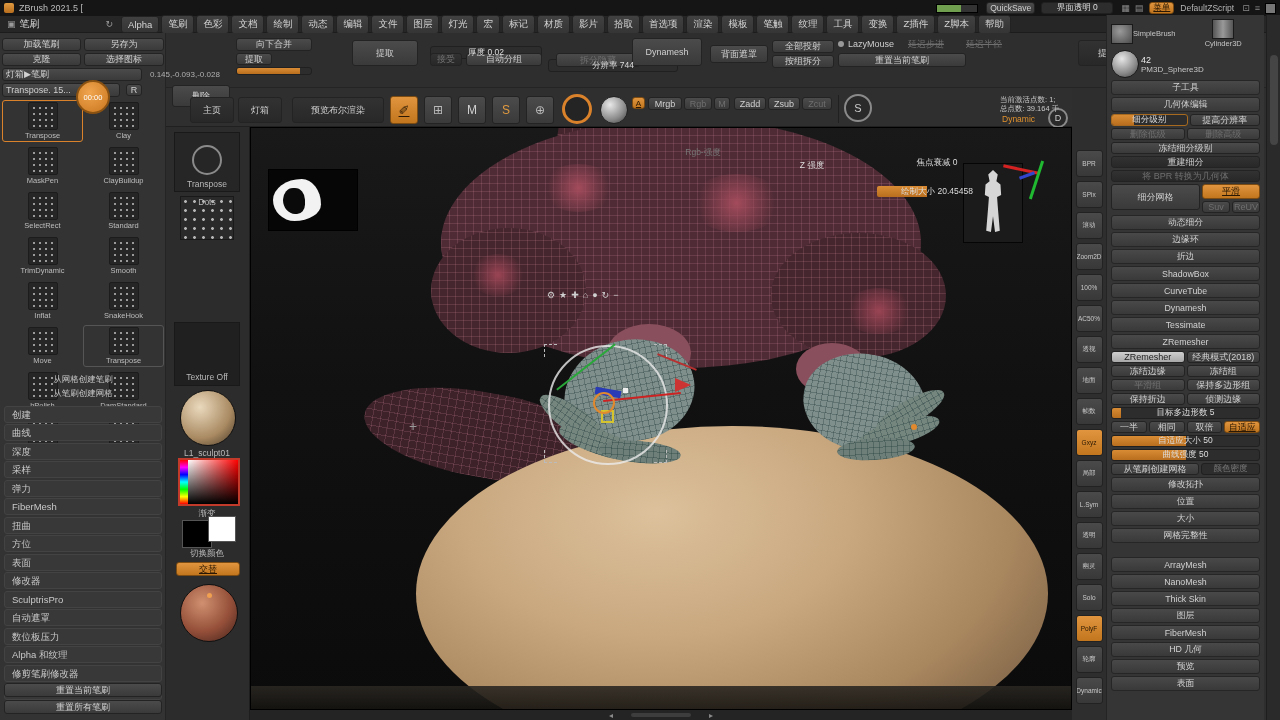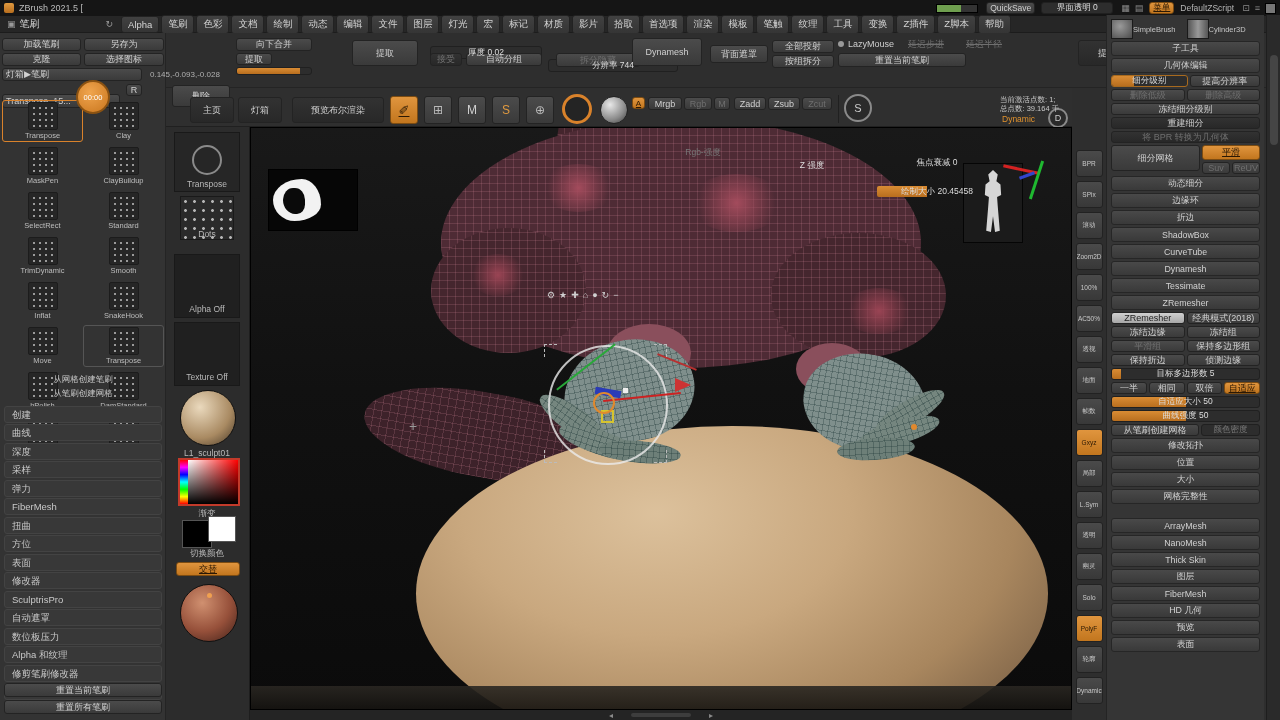--- a/index.html
+++ b/index.html
@@ -111,21 +111,21 @@
   <div class="abs" style="left:0;top:33px;width:1280px;height:55px;background:#2e2e2e;border-bottom:1px solid #242424;"></div>
   <div class="abs" style="left:166px;top:88px;width:906px;height:39px;background:#2f2f2f;border-bottom:1px solid #202020;"></div>
 
   <div class="abs" style="left:0;top:33px;width:166px;height:687px;background:#333333;border-right:1px solid #242424;"></div>
 
   <div class="btn abs" style="left:2px;top:38px;width:79px;height:13px;">加载笔刷</div>
   <div class="btn abs" style="left:84px;top:38px;width:80px;height:13px;">另存为</div>
   <div class="btn abs" style="left:2px;top:53px;width:79px;height:13px;">克隆</div>
   <div class="btn abs" style="left:84px;top:53px;width:80px;height:13px;">选择图标</div>
   <div class="btn abs" style="left:2px;top:68px;width:140px;height:13px;justify-content:flex-start;">灯箱▶笔刷</div>
-  <div class="btn abs" style="left:2px;top:83px;width:118px;height:14px;justify-content:flex-start;margin-top:11px;">Transpose. 15...</div>
+  <div class="btn abs" style="left:2px;top:83px;width:118px;height:14px;justify-content:flex-start;">Transpose. 15...</div>
   <div class="btn abs" style="left:126px;top:84px;width:16px;height:12px;">R</div>
   <div class="abs" style="left:76px;top:80px;width:34px;height:34px;border-radius:50%;background:radial-gradient(circle at 40% 35%,#f0a54e,#c9761e);border:2px solid #8a5212;display:flex;align-items:center;justify-content:center;z-index:5;">
     <span style="font-size:7.5px;color:#fff;">00:00</span>
   </div>
   <div class="abs" style="left:150px;top:70px;width:110px;font-size:8px;color:#b0b0b0;z-index:4;">0.145,-0.093,-0.028</div>
 
   <div class="btn abs" style="left:172px;top:44px;width:58px;height:22px;margin-top:41px;">删除</div>
   <div class="btn abs" style="left:236px;top:38px;width:76px;height:13px;">向下合并</div>
   <div class="btn abs" style="left:236px;top:53px;width:36px;height:12px;">提取</div>
   <div class="slider abs" style="left:236px;top:67px;width:76px;height:8px;">
@@ -280,25 +280,22 @@
       <div class="bp-section">平滑笔刷修改器</div>
     </div>
   <div class="btn abs" style="left:4px;top:683px;width:158px;height:14px;">重置当前笔刷</div>
   <div class="btn abs" style="left:4px;top:700px;width:158px;height:14px;">重置所有笔刷</div>
 
   <div class="abs" style="left:166px;top:127px;width:84px;height:593px;background:#2c2c2c;border-right:1px solid #1e1e1e;"></div>
   <div class="abs" style="left:174px;top:132px;width:66px;height:60px;background:#262626;border:1px solid #191919;display:flex;flex-direction:column;align-items:center;justify-content:flex-end;">
     <span style="width:26px;height:26px;border:2px solid #8a8a8a;border-radius:50%;margin-bottom:4px;"></span>
     <span class="panel-label" style="margin-bottom:2px;">Transpose</span>
   </div>
-  <div class="abs" style="left:180px;top:196px;width:54px;height:44px;background-color:#2a2a2a;border:1px solid #191919;background-image:radial-gradient(circle,#b5b5b5 1.2px,transparent 1.6px);background-size:9px 9px;display:flex;align-items:flex-end;justify-content:center;">
+  <div class="abs" style="left:180px;top:196px;width:54px;height:44px;background-color:#2a2a2a;border:1px solid #191919;background-image:radial-gradient(circle,#b5b5b5 1.2px,transparent 1.6px);background-size:9px 9px;display:flex;justify-content:center;">
     <span class="panel-label">Dots</span>
-  </div>
-  <div class="abs" style="left:174px;top:254px;width:66px;height:64px;background:#202020;border:1px solid #191919;display:flex;align-items:flex-end;justify-content:center;">
-    <span class="panel-label" style="margin-bottom:3px;">Alpha Off</span>
   </div>
   <div class="abs" style="left:174px;top:322px;width:66px;height:64px;background:#202020;border:1px solid #191919;display:flex;align-items:flex-end;justify-content:center;">
     <span class="panel-label" style="margin-bottom:3px;">Texture Off</span>
   </div>
   <div class="abs" style="left:180px;top:390px;width:56px;height:56px;border-radius:50%;background:radial-gradient(circle at 35% 30%,#ead9bd,#a98a62 60%,#5d4a34 90%);border:1px solid #111;"></div>
   <div class="abs panel-label" style="left:174px;top:448px;width:66px;">L1_sculpt01</div>
   <div class="abs" style="left:178px;top:458px;width:62px;height:48px;border:2px solid #c23a2a;display:flex;">
     <div style="width:8px;height:100%;background:linear-gradient(#f00,#f0f,#00f,#0ff,#0f0,#ff0,#f00);"></div>
     <div style="flex:1;background:linear-gradient(to top,#000,rgba(0,0,0,0)),linear-gradient(to right,#fff,#f00);"></div>
   </div>
@@ -445,23 +442,30 @@
         <span class="rs-label">Dynamic</span>
       </div>
     </div>
 
   <div id="tool-panel">
     <div class="tp-row" style="justify-content:space-between;">
       <div style="display:flex;flex-direction:row;align-items:center;flex:1;">
         <div style="width:20px;height:18px;background:radial-gradient(circle at 40% 35%,#9a9a9a,#4a4a4a);border:1px solid #1a1a1a;"></div>
         <span style="font-size:7.5px;color:#c5c5c5;">SimpleBrush</span>
       </div>
-      <div style="display:flex;flex-direction:row;align-items:center;flex:1;">
+      <div style="display:flex;flex-direction:column;align-items:center;flex:1;">
         <div style="width:20px;height:18px;background:linear-gradient(90deg,#555,#999,#555);border:1px solid #1a1a1a;"></div>
         <span style="font-size:7.5px;color:#c5c5c5;">Cylinder3D</span>
+      </div>
+    </div>
+    <div class="tp-row" style="align-items:center;">
+      <div style="width:26px;height:26px;border-radius:50%;background:radial-gradient(circle at 38% 30%,#e6e6e6,#8a8a8a 60%,#3c3c3c);border:1px solid #1a1a1a;flex:none;"></div>
+      <div style="display:flex;flex-direction:column;flex:1;">
+        <span style="font-size:9px;color:#e8e8e8;">42</span>
+        <span style="font-size:8px;color:#c5c5c5;">PM3D_Sphere3D</span>
       </div>
     </div>
     <div class="hdr">子工具</div>
     <div class="hdr">几何体编辑</div>
 
     <div class="tp-row">
       <div class="slider" style="flex:1.2;border-color:#a86a1e;">
           <span class="fill" style="width:30%"></span>
           <span>细分级别</span>
         </div>

